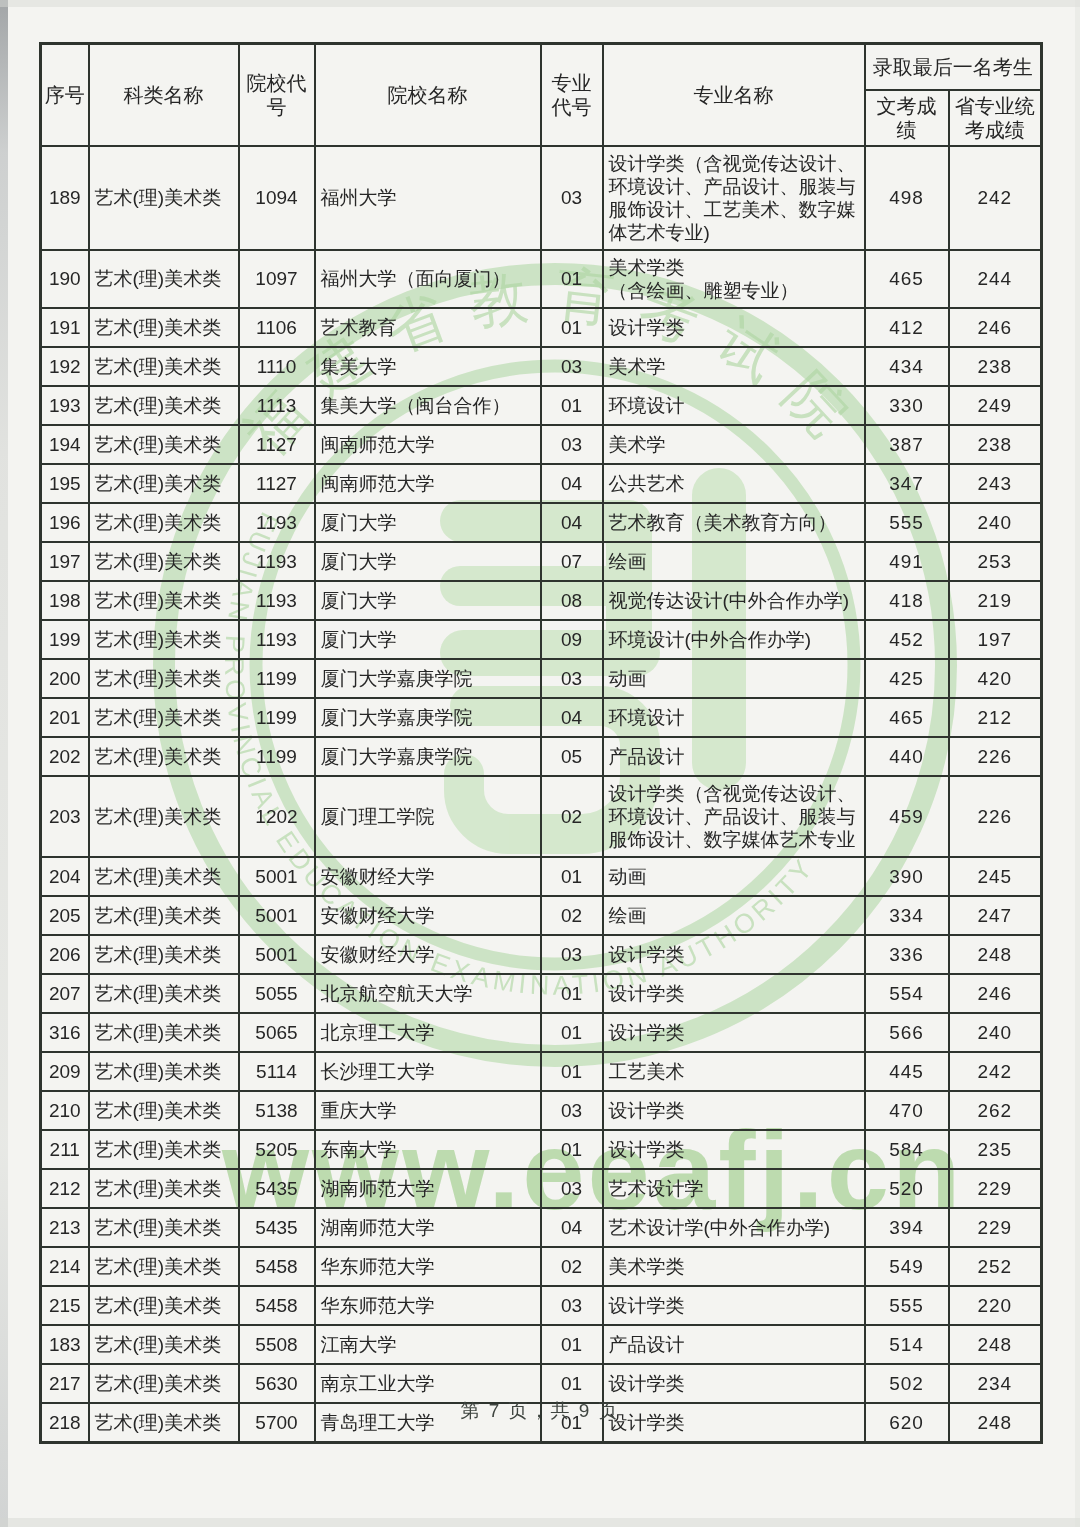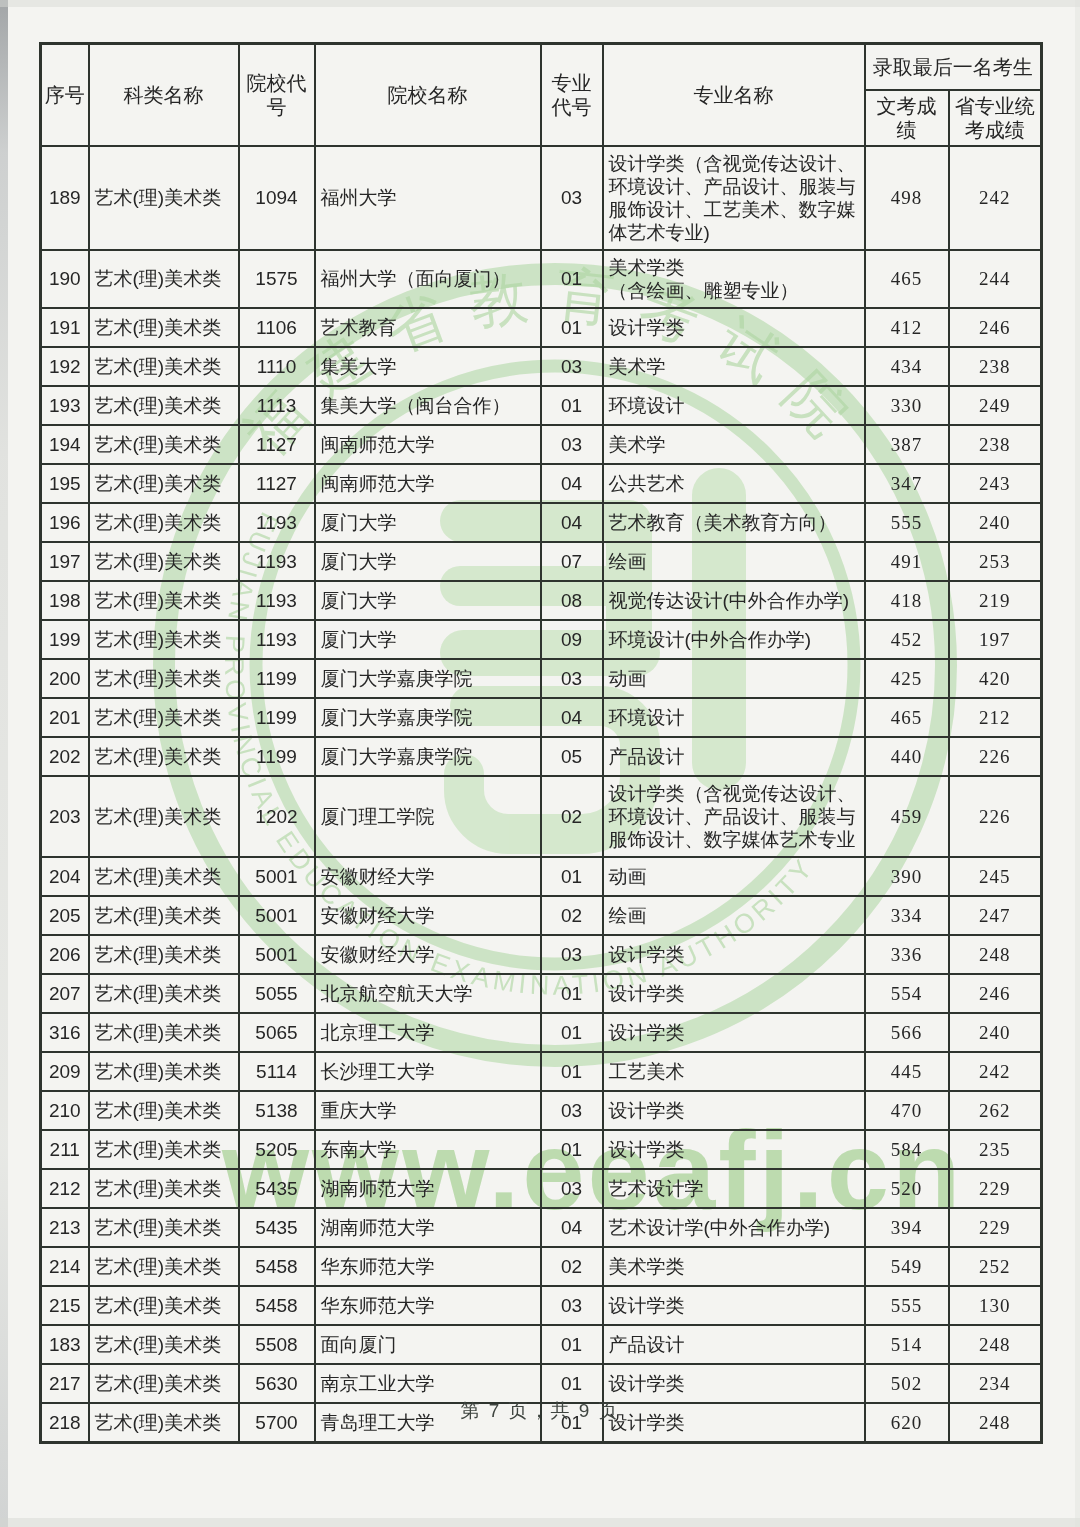--- a/index.html
+++ b/index.html
@@ -37,21 +37,21 @@
   }
   .score thead tr.h1{height:46px;}
   .score thead tr.h2{height:46px;}
   .score td{
     font-size:19px;line-height:23px;padding:5px 5px;height:27px;
   }
   .c-seq,.c-ccode,.c-mcode,.c-s1,.c-s2{text-align:center;}
   .c-cat{padding-left:9px;}
   .c-cname{padding-left:9px;}
   .c-mname{padding-left:9px;white-space:pre-line;}
-  .c-s1,.c-s2{font-size:20px;letter-spacing:1px;font-family:Liberation Serif, serif;}
+  .c-s1,.c-s2{font-size:20px;letter-spacing:1px;}
 
   .footer{
     position:absolute;left:0;top:1398px;width:100%;z-index:2;
     text-align:center;font-size:19px;color:#3f4540;letter-spacing:2px;
   }
 </style>
 </head>
 <body>
 
 <div class="edge-l"></div>
@@ -125,21 +125,21 @@
         <td class="c-cname">福州大学</td>
         <td class="c-mcode">03</td>
         <td class="c-mname">设计学类（含视觉传达设计、环境设计、产品设计、服装与服饰设计、工艺美术、数字媒体艺术专业)</td>
         <td class="c-s1">498</td>
         <td class="c-s2">242</td>
       </tr>
 
       <tr>
         <td class="c-seq">190</td>
         <td class="c-cat">艺术(理)美术类</td>
-        <td class="c-ccode">1575</td>
+        <td class="c-ccode">1097</td>
         <td class="c-cname">福州大学（面向厦门）</td>
         <td class="c-mcode">01</td>
         <td class="c-mname">美术学类
 （含绘画、雕塑专业）</td>
         <td class="c-s1">465</td>
         <td class="c-s2">244</td>
       </tr>
 
       <tr>
         <td class="c-seq">191</td>
@@ -406,28 +406,28 @@
       </tr>
 
       <tr>
         <td class="c-seq">215</td>
         <td class="c-cat">艺术(理)美术类</td>
         <td class="c-ccode">5458</td>
         <td class="c-cname">华东师范大学</td>
         <td class="c-mcode">03</td>
         <td class="c-mname">设计学类</td>
         <td class="c-s1">555</td>
-        <td class="c-s2">130</td>
+        <td class="c-s2">220</td>
       </tr>
 
       <tr>
         <td class="c-seq">183</td>
         <td class="c-cat">艺术(理)美术类</td>
         <td class="c-ccode">5508</td>
-        <td class="c-cname">面向厦门</td>
+        <td class="c-cname">江南大学</td>
         <td class="c-mcode">01</td>
         <td class="c-mname">产品设计</td>
         <td class="c-s1">514</td>
         <td class="c-s2">248</td>
       </tr>
 
       <tr>
         <td class="c-seq">217</td>
         <td class="c-cat">艺术(理)美术类</td>
         <td class="c-ccode">5630</td>

